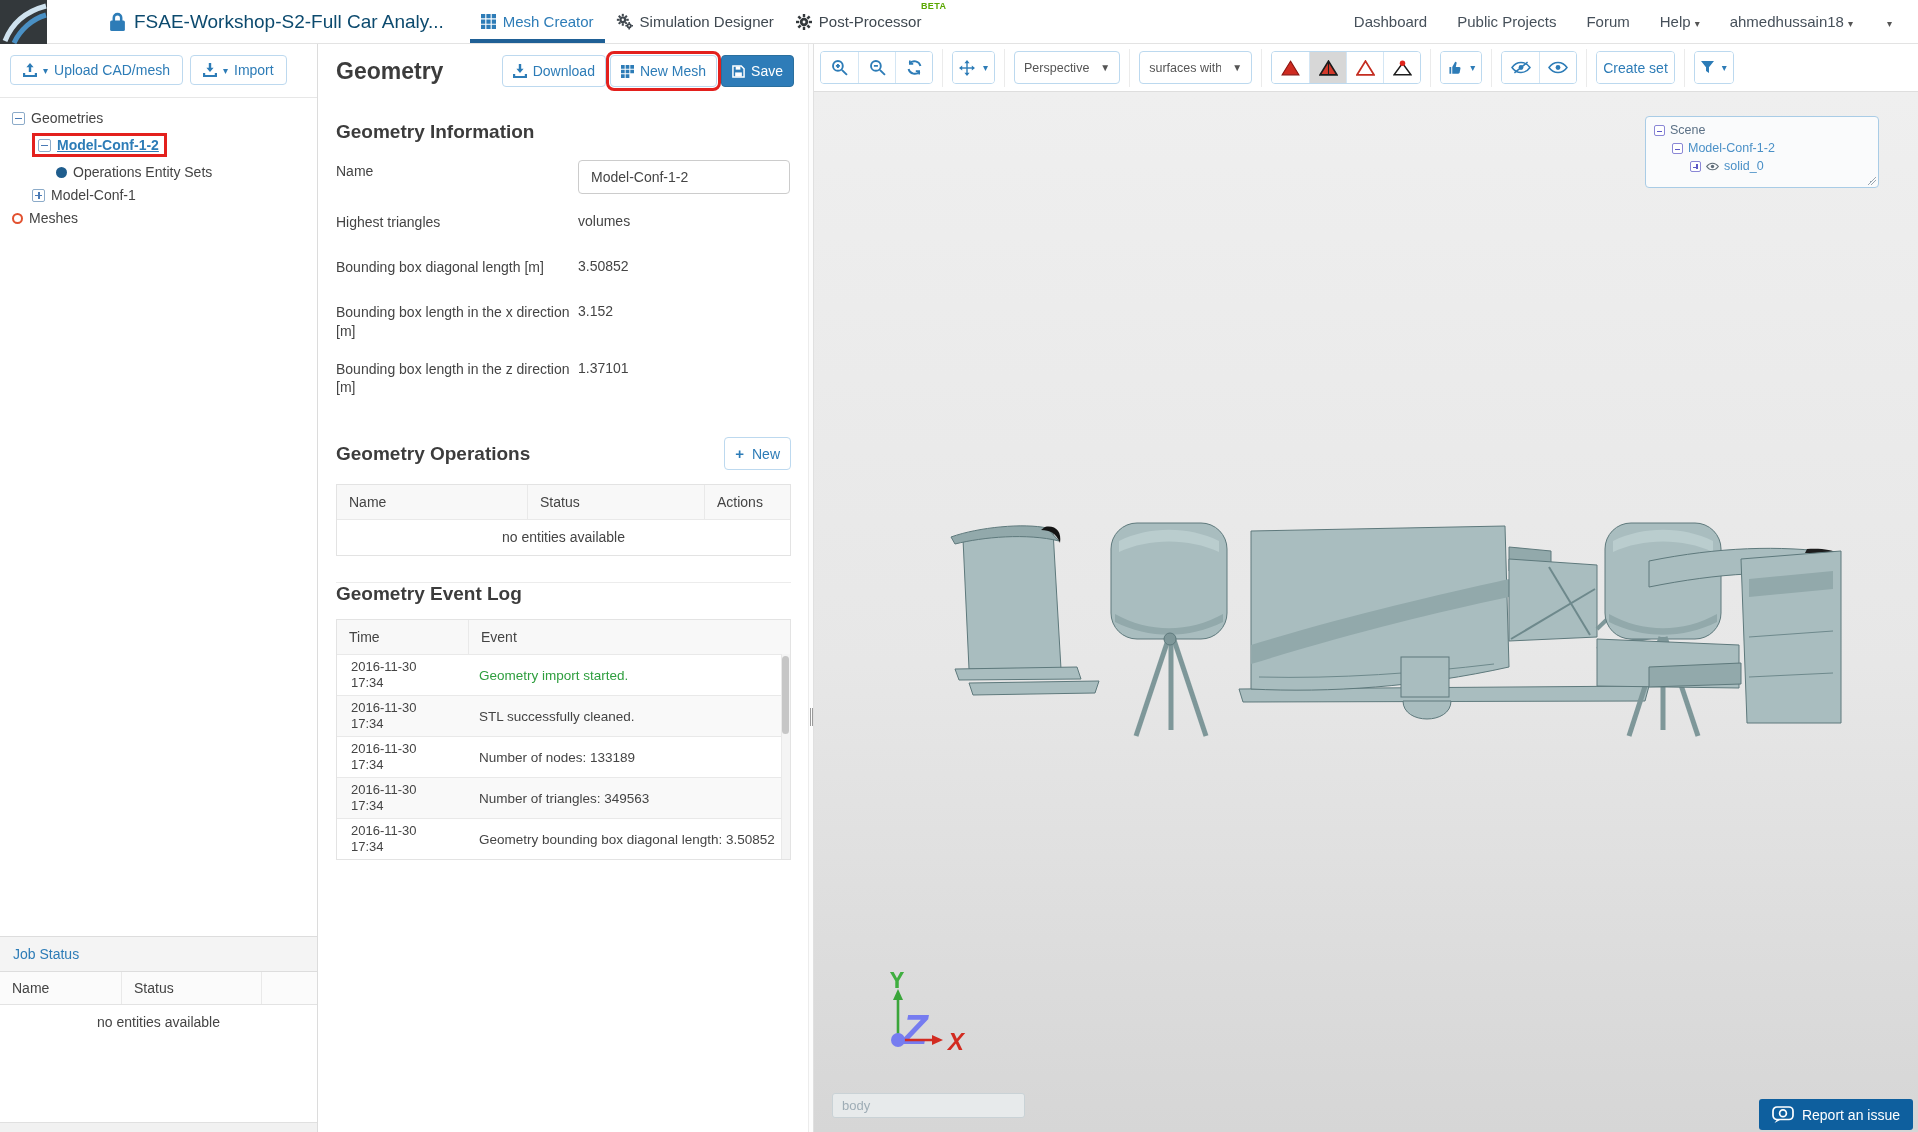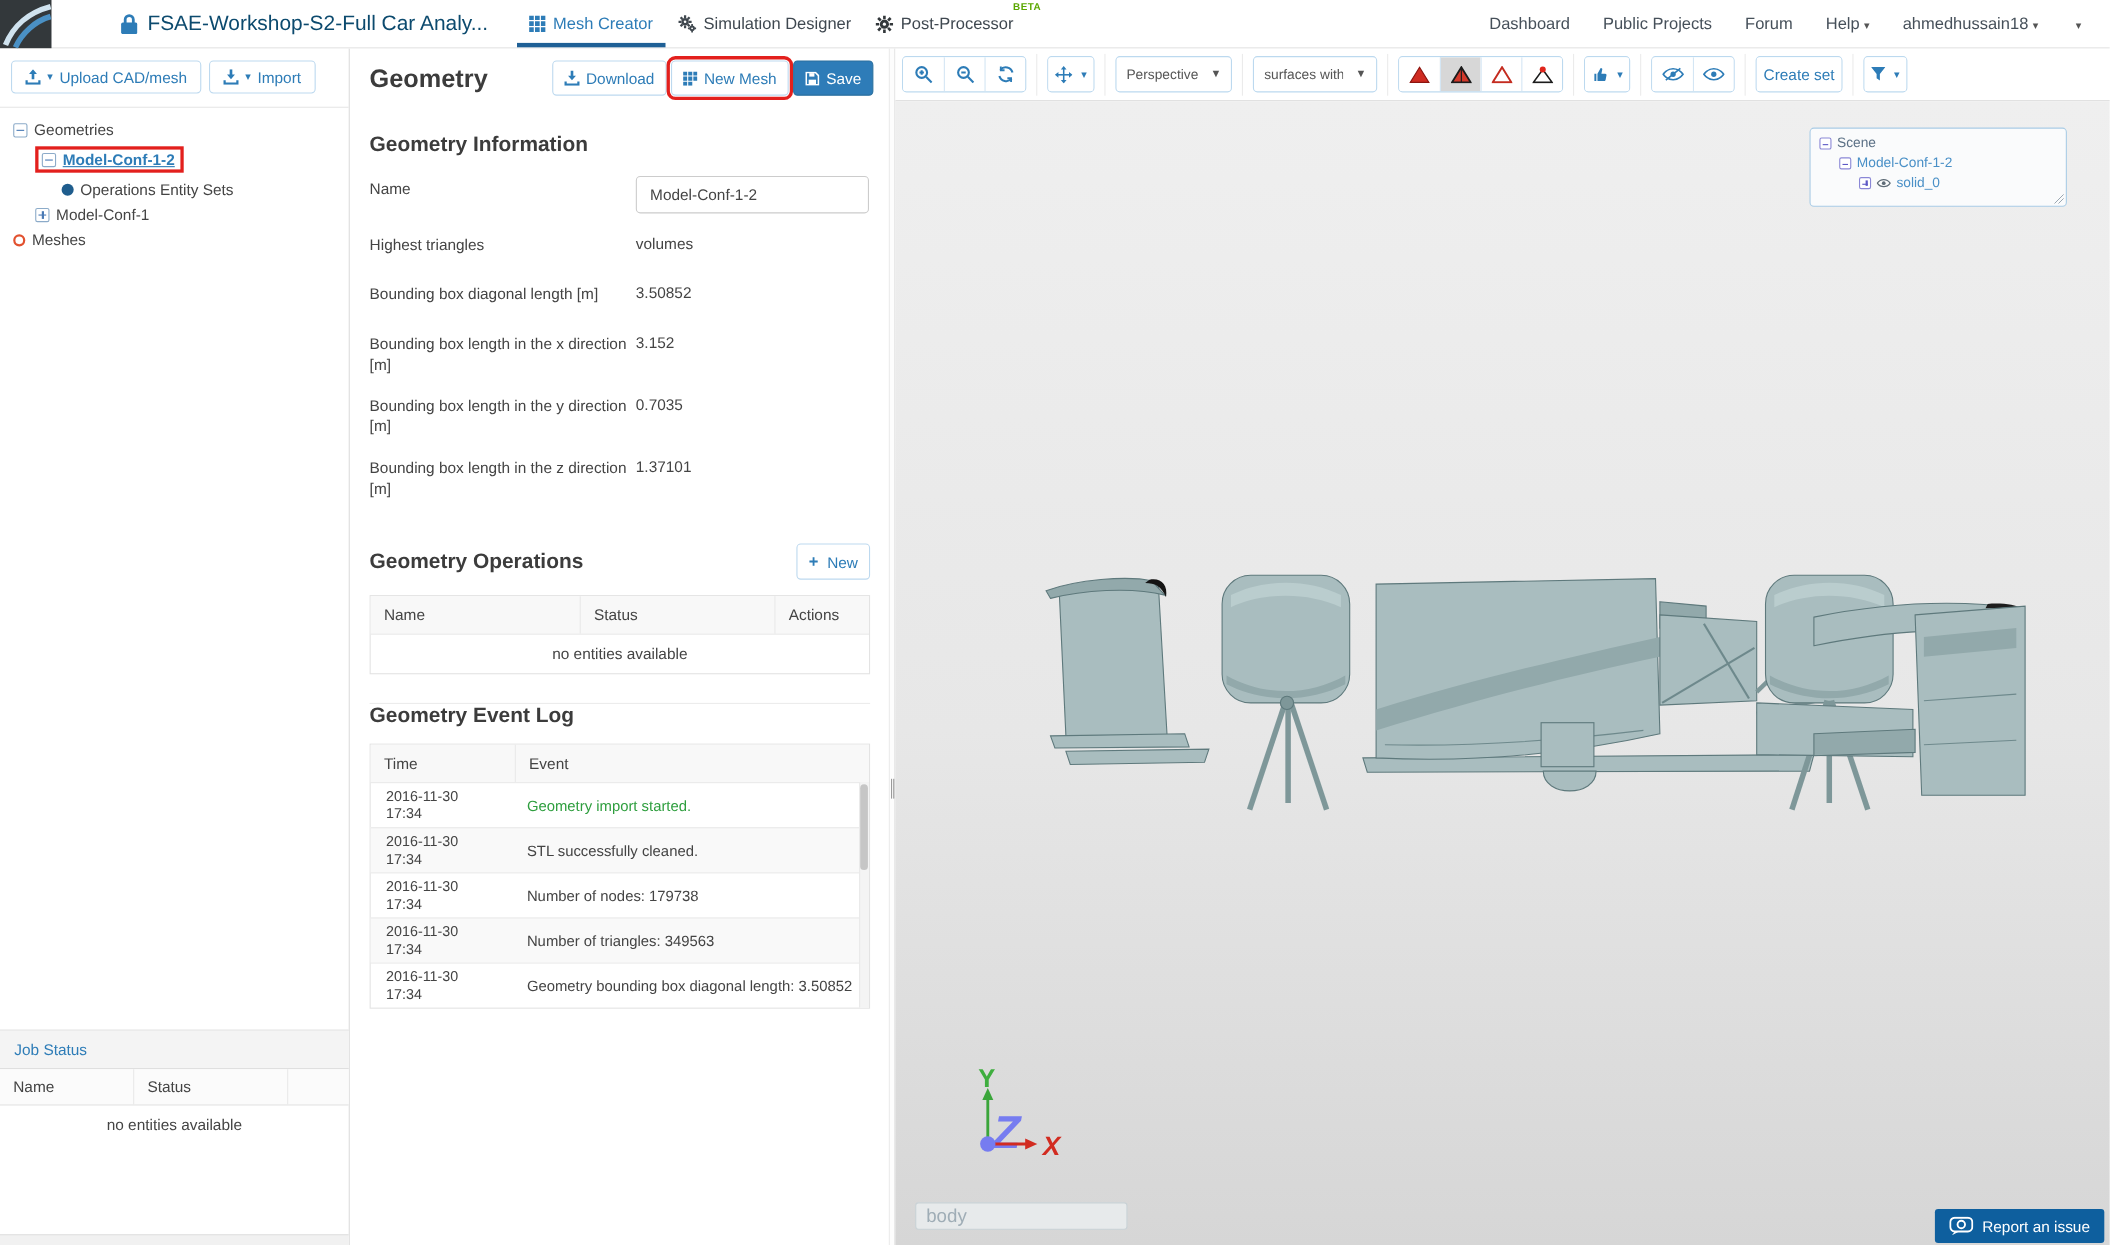--- a/index.html
+++ b/index.html
@@ -123,21 +123,21 @@
   .sc-node { color:#4a90c7; }
   .sc-ind1 { margin-left:18px; } .sc-ind2 { margin-left:36px; }
   .resize-corner { position:absolute; right:2px; bottom:2px; width:9px; height:9px;
       background:linear-gradient(135deg, transparent 50%, #9aa7b2 50%, #9aa7b2 57%, transparent 57%,
                   transparent 70%, #9aa7b2 70%, #9aa7b2 77%, transparent 77%); cursor:nwse-resize; }
 
   .car-wrap { position:absolute; left:135px; top:425px; width:900px; height:228px; cursor:pointer; }
 
   .gizmo { position:absolute; left:58px; top:880px; }
   .body-input { position:absolute; left:18px; bottom:14px; width:193px; height:25px; background:#e7eaeb;
-                border:1px solid #c9d2d6; border-radius:3px; font-size:17px; color:#5d6b74; padding:0 9px;
+                border:1px solid #c9d2d6; border-radius:3px; font-size:13px; color:#5d6b74; padding:0 9px;
                 font-family:"Liberation Sans",sans-serif; }
   .body-input::placeholder { color:#9fadb6; }
 
   .report-btn { position:absolute; right:5px; bottom:2px; height:31px; background:#0e5f9e; color:#fff;
                 border:none; border-radius:3px; font-size:14px; font-family:"Liberation Sans",sans-serif;
                 display:flex; align-items:center; gap:8px; padding:0 13px; cursor:pointer; z-index:40; }
 </style>
 </head>
 <body>
 
@@ -332,24 +332,20 @@
     </div>
     <div class="inforow" style="margin-top:24px">
       <div class="lbl">Bounding box diagonal length [m]</div>
       <div class="val">3.50852</div>
     </div>
     <div class="inforow" style="margin-top:24px">
       <div class="lbl">Bounding box length in the x direction [m]</div>
       <div class="val">3.152</div>
     </div>
     <div class="inforow">
-      <div class="lbl">Bounding box length in the y direction [m]</div>
-      <div class="val">0.7035</div>
-    </div>
-    <div class="inforow">
       <div class="lbl">Bounding box length in the z direction [m]</div>
       <div class="val">1.37101</div>
     </div>
 
     <div class="ops-h-row">
       <h2 class="sec-h">Geometry Operations</h2>
       <button class="btn small">
         <span class="plus-glyph">+</span>
         <span>New</span>
       </button>
@@ -375,21 +371,21 @@
         <div class="logrow">
           <div class="t">2016-11-30 17:34</div>
           <div class="e ev-ok">Geometry import started.</div>
         </div>
         <div class="logrow">
           <div class="t">2016-11-30 17:34</div>
           <div class="e">STL successfully cleaned.</div>
         </div>
         <div class="logrow">
           <div class="t">2016-11-30 17:34</div>
-          <div class="e">Number of nodes: 179738</div>
+          <div class="e">Number of nodes: 133189</div>
         </div>
         <div class="logrow">
           <div class="t">2016-11-30 17:34</div>
           <div class="e">Number of triangles: 349563</div>
         </div>
         <div class="logrow">
           <div class="t">2016-11-30 17:34</div>
           <div class="e">Geometry bounding box diagonal length: 3.50852</div>
         </div>
         <div class="fake-scroll">

